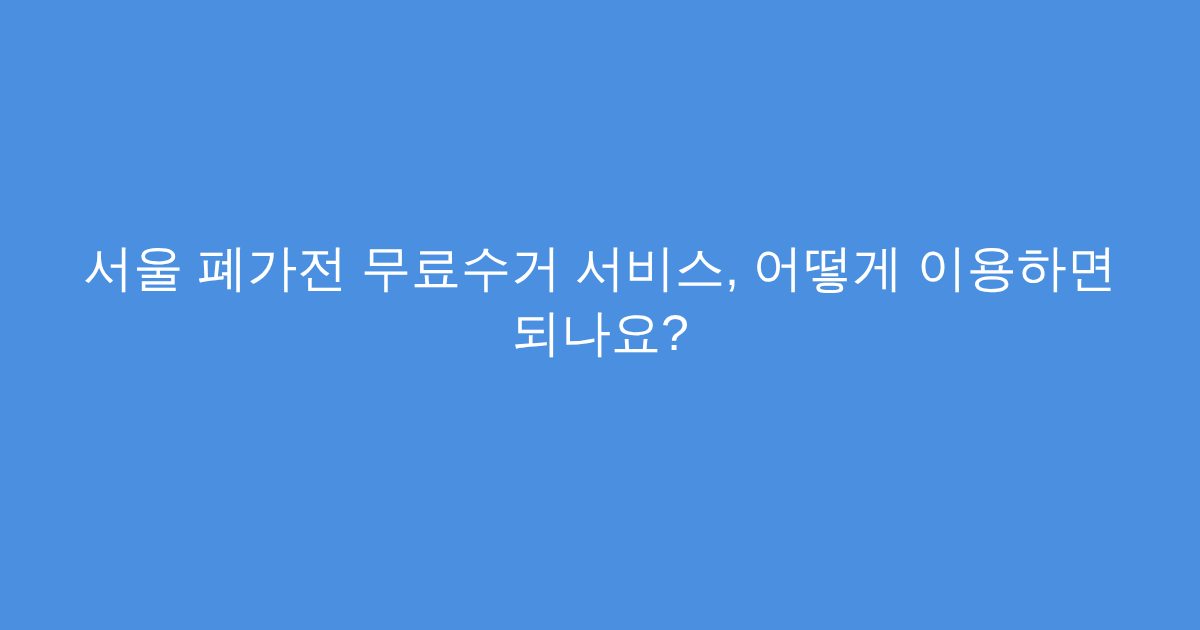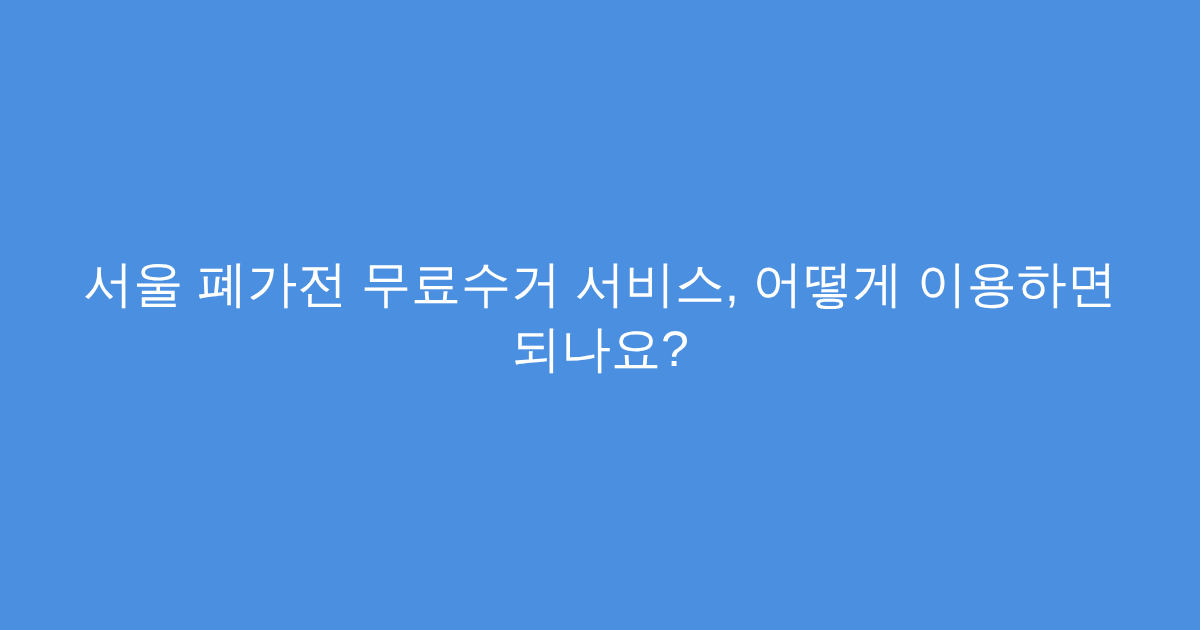--- a/index.html
+++ b/index.html
@@ -45,21 +45,20 @@
     text-align: center;
     color: #ffffff;
     font-family: "Liberation Sans", "DejaVu Sans", sans-serif;
     font-size: 50px;
     font-weight: 400;
     line-height: 65px;
     letter-spacing: 0px;
     word-break: keep-all;
     white-space: pre-line;
     text-rendering: geometricPrecision;
-    margin-top: 16px;
   }
 </style>
 </head>
 <body>
 
 <div id="og-card" style="background-color: rgb(74, 143, 224);">
 
   <div class="title-block">
 
     <h1 class="title-text" style="color: rgb(255, 255, 255);">서울 폐가전 무료수거 서비스, 어떻게 이용하면 되나요?</h1>

